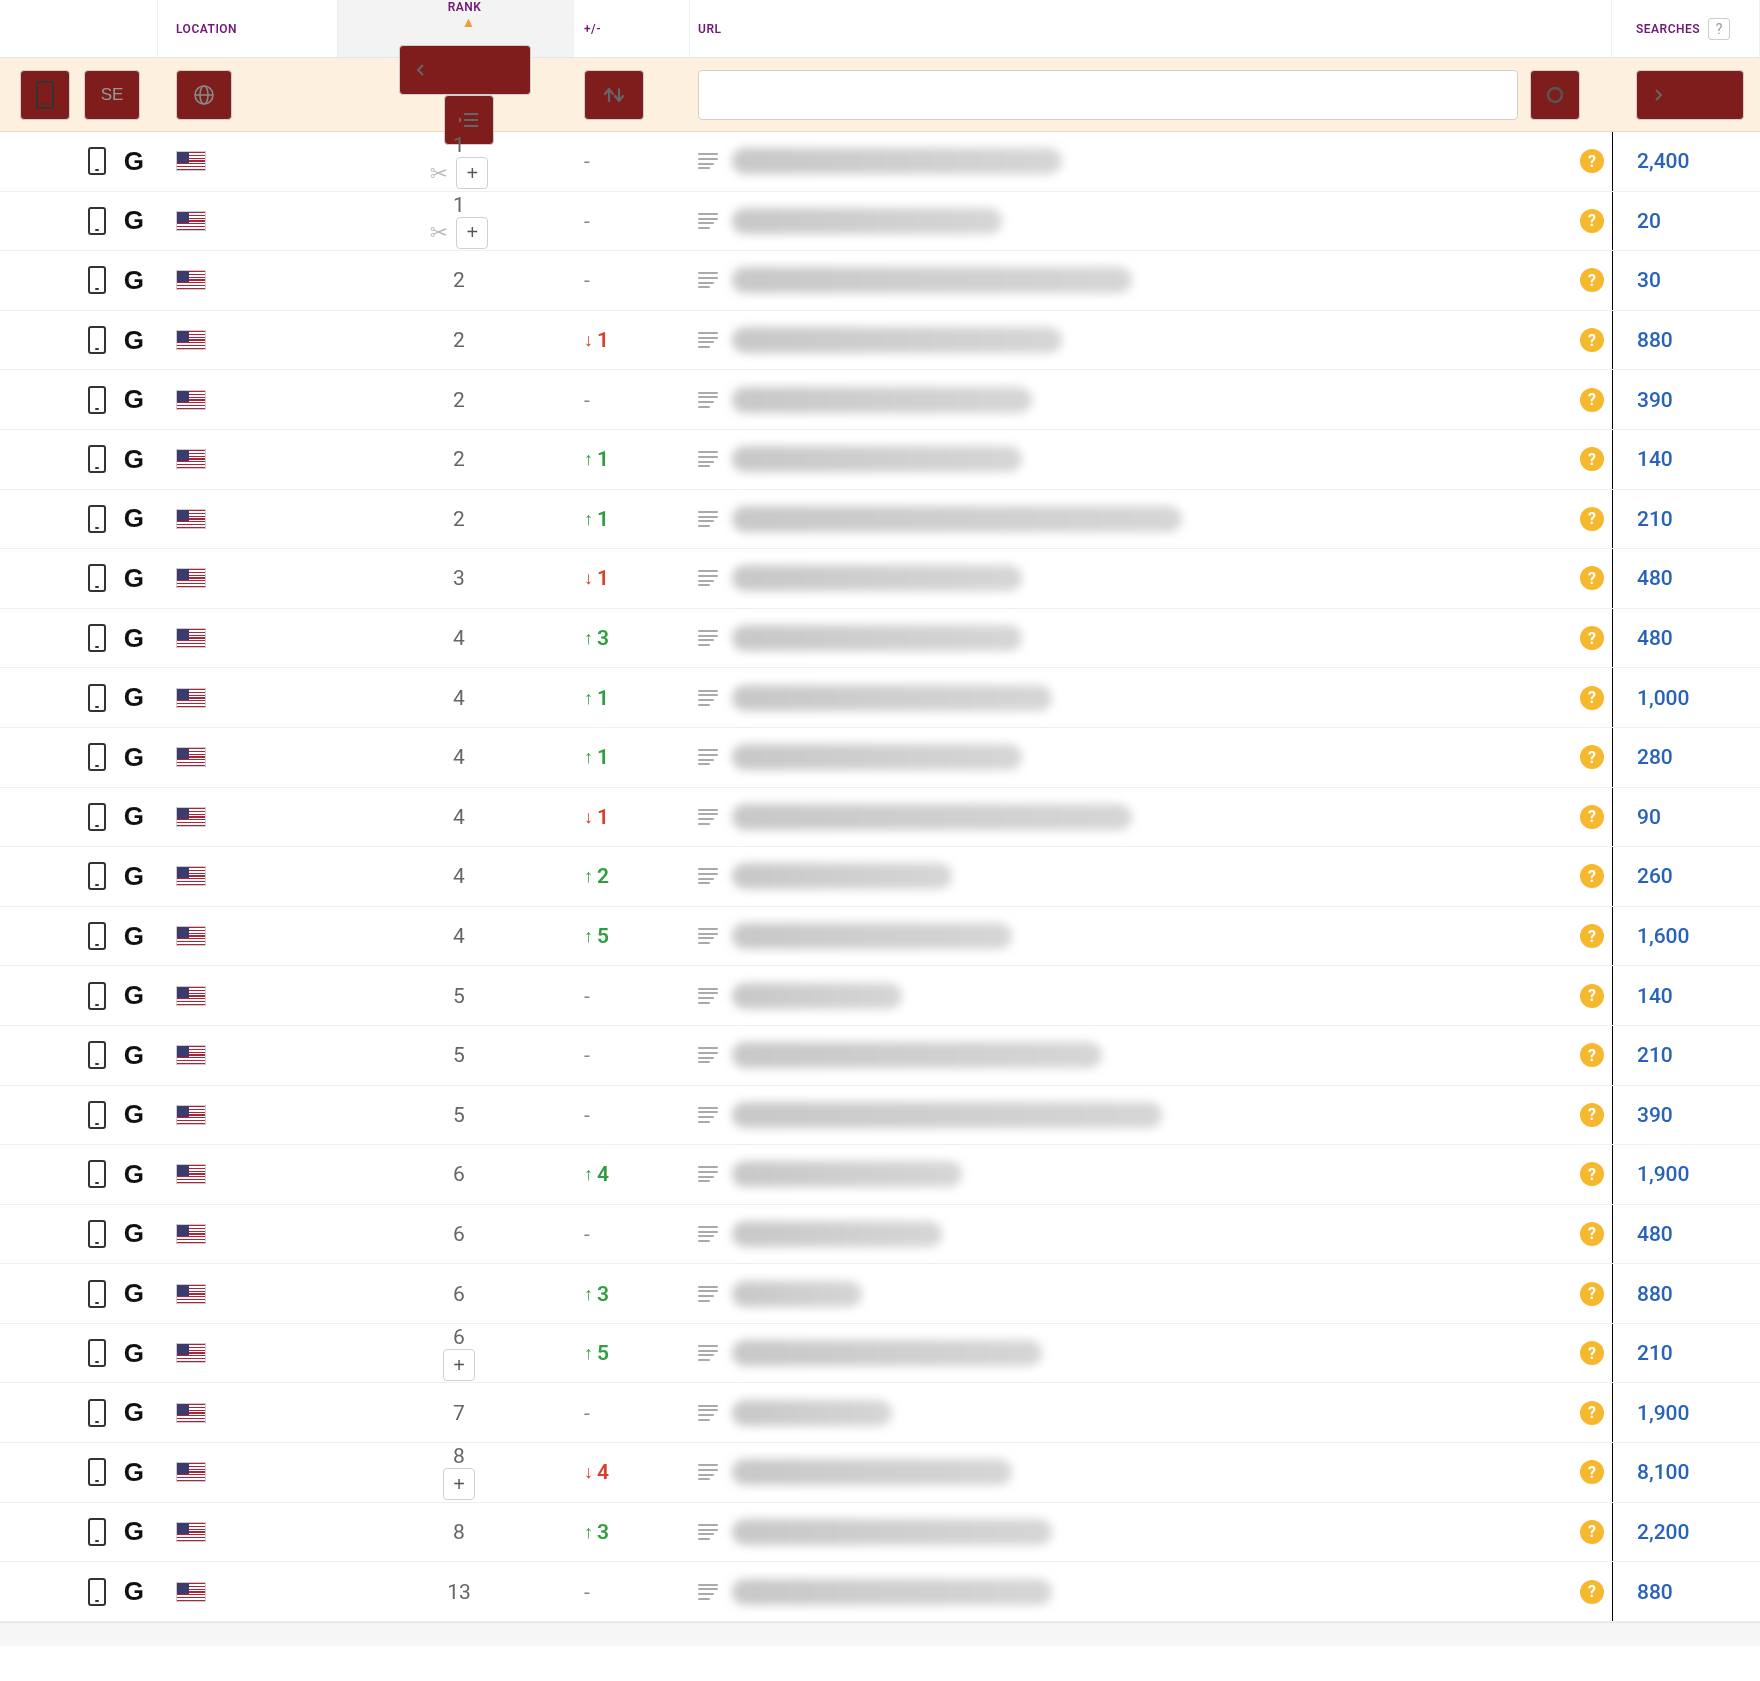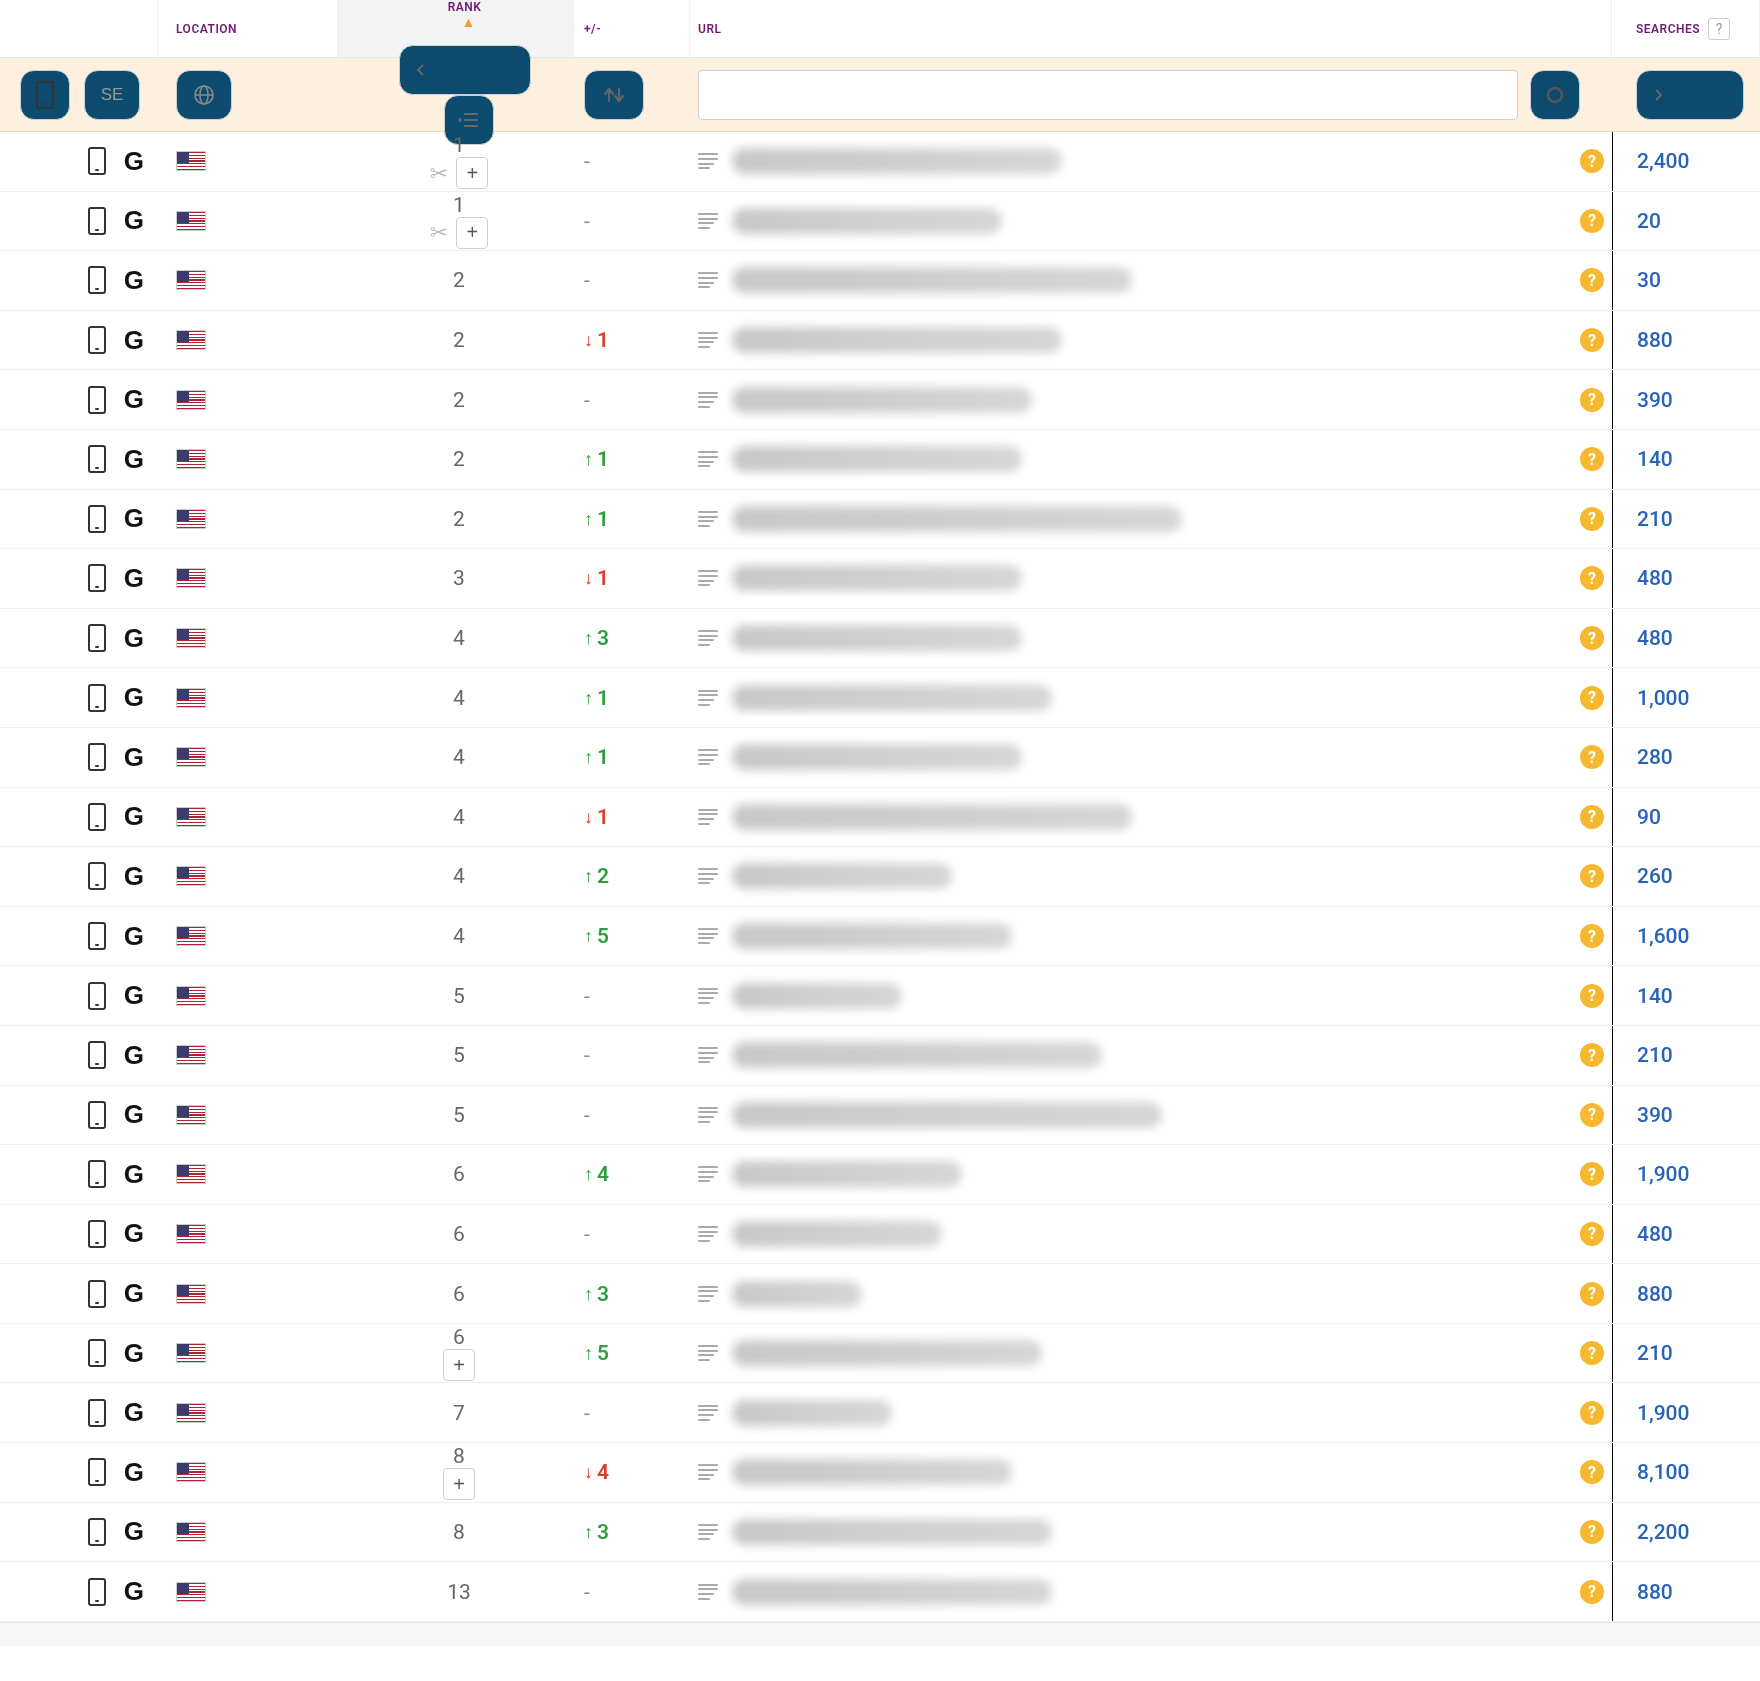--- a/index.html
+++ b/index.html
@@ -34,23 +34,23 @@
 
 .header-row .col-rank { background:#f3f3f3; height:100%; }
 .header-row > div { border-right: 1px solid #f0f0f0; height:100%; display:flex; align-items:center; }
 .header-row > div:first-child { border-left: none; }
 
 .hlabel { font-size: 12px; color: #701a75; font-weight: 600; letter-spacing: 0.5px; }
 .sort-arrow { margin-left:8px; color:#e8a13a; font-size:14px; }
 
 .btn {
   height: 50px;
-  background: #0c4a6e;
+  background: #7f1d1d;
   border: 1px solid #cfcfcf;
-  border-radius: 14px;
+  border-radius: 4px;
   display: inline-flex;
   align-items: center;
   justify-content: center;
   color: #666;
   font-size: 22px;
 }
 .btn-sm { width: 50px; }
 .btn-se { width: 56px; margin-left:6px; font-size:17px; color:#999; font-weight:500;}
 .btn-globe { width: 56px; }
 .btn-rank-nav { width: 132px; justify-content:flex-start; padding-left:14px;}

